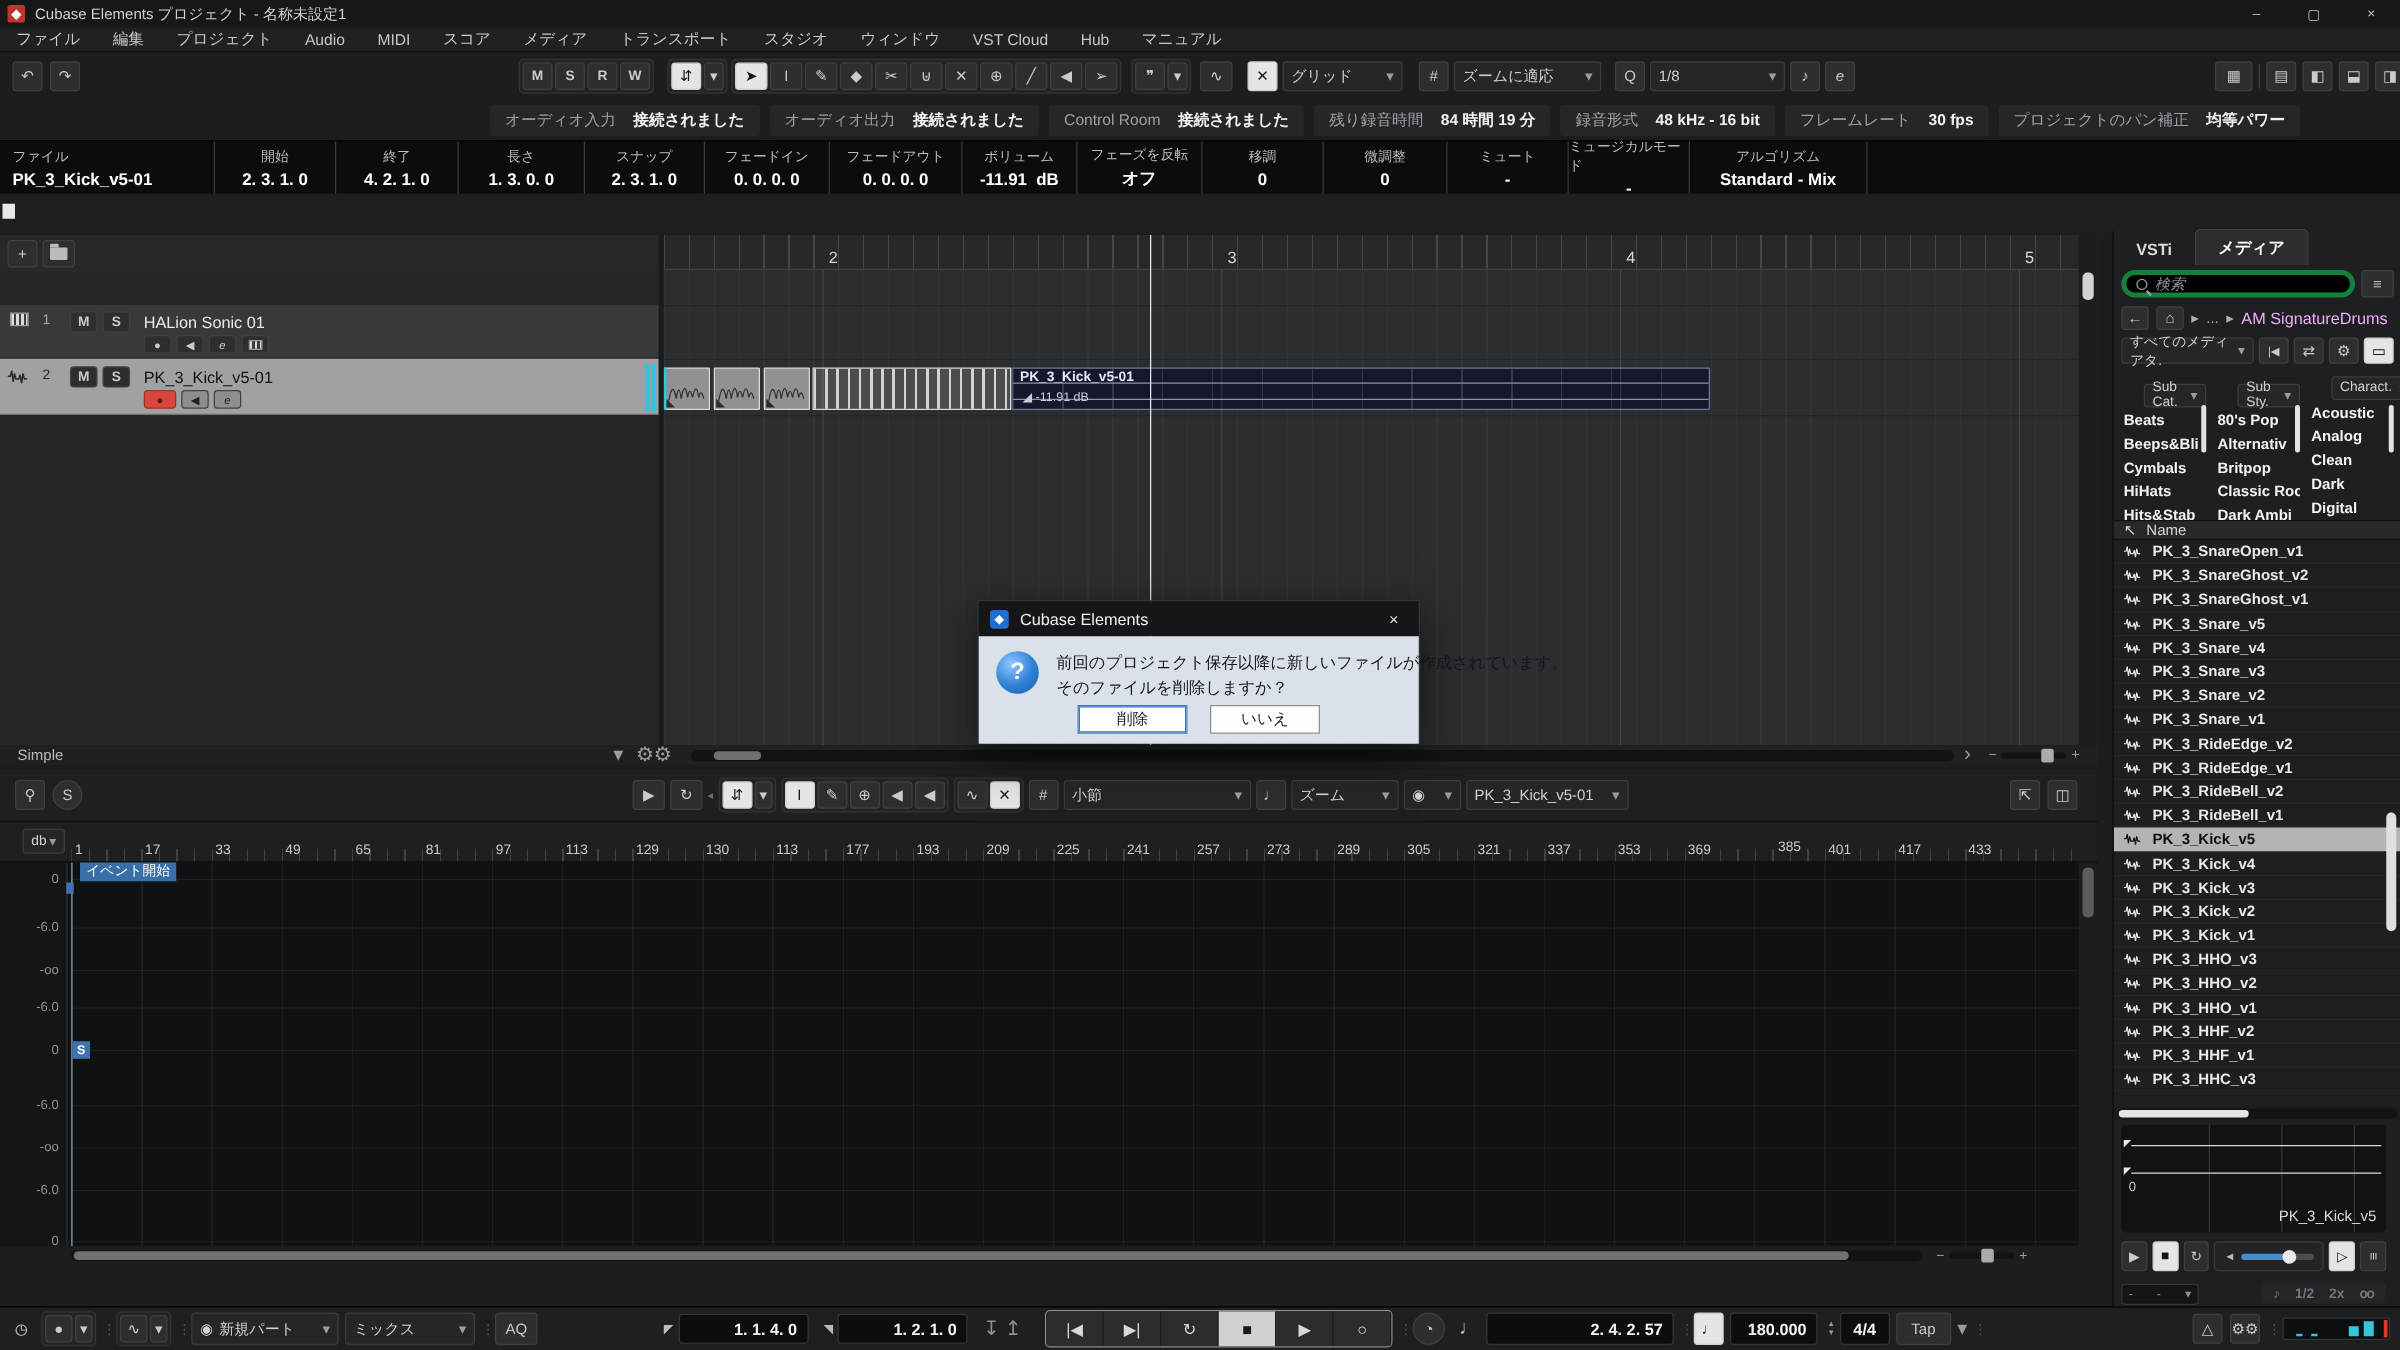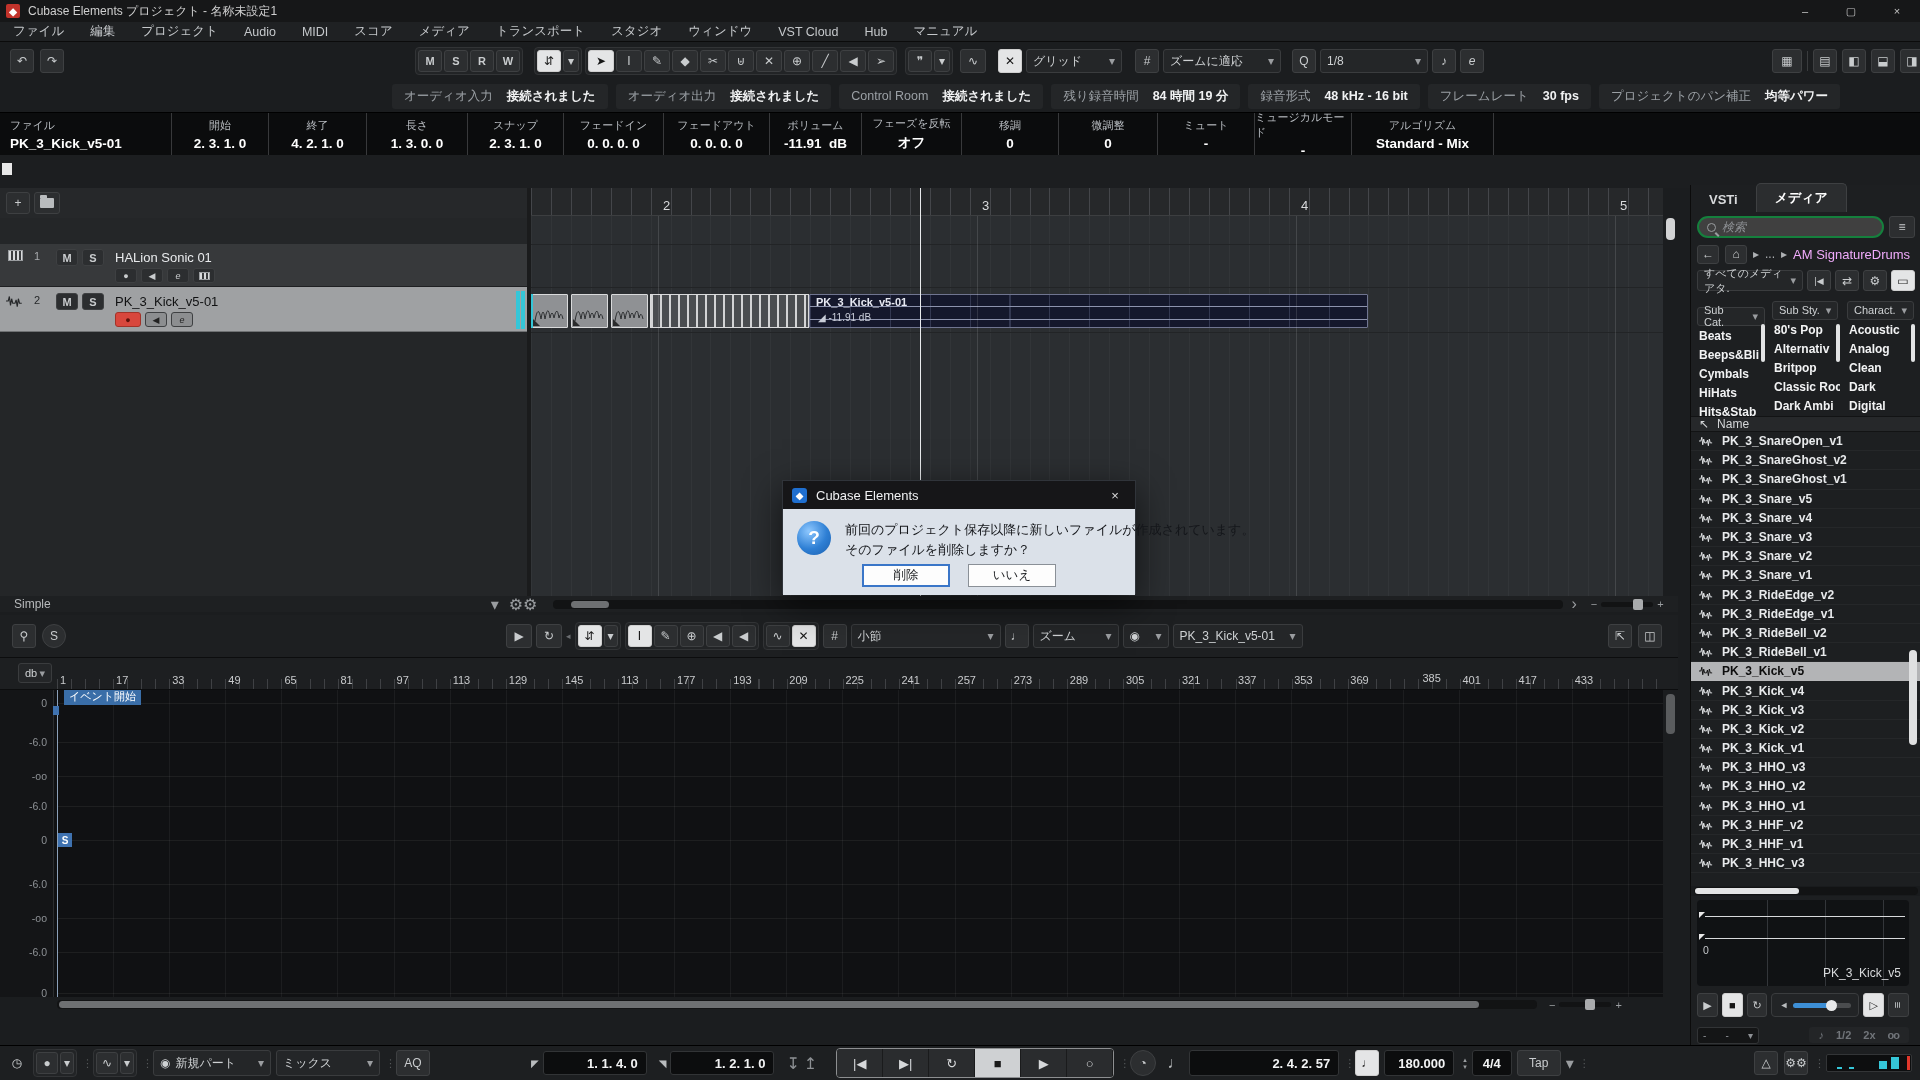--- a/index.html
+++ b/index.html
@@ -209,35 +209,35 @@
   #meter-box .mr { position:absolute; right:1px; top:1px; bottom:1px; width:3px; background:#e0372b; }
 
   
   #rack { left:1690px; top:185px; width:230px; height:860px; background:#1d1f21;
           border-left:1px solid #0b0b0b; }
   #rack-tabs { left:0; top:0; width:230px; height:27px; display:flex; align-items:flex-end; }
   .rtab { font-size:13px; font-weight:bold; color:#d8dadc; padding:5px 18px; }
   .rtab.active { background:#2b2d2f; border:1px solid #3e4042; border-bottom:none;
                  border-radius:5px 5px 0 0; color:#fff; }
   #search-row { left:6px; top:31px; width:218px; height:22px; display:flex; gap:5px; }
-  #search-box { flex:1; background:#404040; border:2px solid #15803d; border-radius:11px;
+  #search-box { flex:1; background:#000000; border:4px solid #15803d; border-radius:11px;
                 display:flex; align-items:center; padding:0 8px; gap:6px; }
   #search-box .ph { color:#8d9094; font-size:12px; font-style:italic; }
   .mag { width:9px; height:9px; border:1.5px solid #9a9da0; border-radius:50%; position:relative; }
   .mag::after { content:""; position:absolute; left:8px; top:8px; width:5px; height:1.5px;
                 background:#9a9da0; transform:rotate(45deg); transform-origin:0 0; }
   #crumb-row { left:6px; top:59px; width:218px; height:20px; display:flex; align-items:center; gap:6px;
                color:#aeb1b4; font-size:12px; }
   #crumb-row .btn { width:22px; height:19px; }
   #crumb-current { color:#f0abfc; font-size:13px; }
   #type-row { left:6px; top:85px; width:218px; height:22px; display:flex; gap:4px; }
   #type-row .btn { width:24px; height:21px; }
   #filters { left:6px; top:115px; width:218px; }
   .fcol { position:absolute; top:0; width:68px; }
-  .fcol .hdr { height:19px; }
+  .fcol .hdr { height:19px;margin-left:18px; }
   .fcol .fitem { color:#f2f3f4; font-size:12px; font-weight:bold; padding:3px 2px 2px 2px;
                  white-space:nowrap; overflow:hidden; }
   .fcol .fsb { position:absolute; right:0; top:24px; width:4px; height:38px; background:#e2e3e4; border-radius:2px; }
   #name-hdr { left:0; top:231px; width:230px; height:16px; background:#26282a;
               display:flex; align-items:center; gap:8px; padding-left:8px;
               color:#d5d7d9; font-size:12px; border-top:1px solid #121314; border-bottom:1px solid #121314; }
   #file-list { left:0; top:247px; width:230px; height:442px; overflow:hidden; }
   .frow { height:19.2px; display:flex; align-items:center; gap:8px; padding-left:8px;
           color:#e8eaec; font-size:12px; font-weight:bold;
           border-bottom:1px solid rgba(255,255,255,0.04); white-space:nowrap; }
@@ -644,21 +644,21 @@
       <div id="ed-ruler-nums"></div>
     <span class="ed-num" style="left: 60px; position: absolute; bottom: 3px;">1</span>
         <span class="ed-num" style="left: 116.1px; position: absolute; bottom: 3px;">17</span>
         <span class="ed-num" style="left: 172.2px; position: absolute; bottom: 3px;">33</span>
         <span class="ed-num" style="left: 228.3px; position: absolute; bottom: 3px;">49</span>
         <span class="ed-num" style="left: 284.4px; position: absolute; bottom: 3px;">65</span>
         <span class="ed-num" style="left: 340.5px; position: absolute; bottom: 3px;">81</span>
         <span class="ed-num" style="left: 396.6px; position: absolute; bottom: 3px;">97</span>
         <span class="ed-num" style="left: 452.7px; position: absolute; bottom: 3px;">113</span>
         <span class="ed-num" style="left: 508.8px; position: absolute; bottom: 3px;">129</span>
-        <span class="ed-num" style="left: 564.9px; position: absolute; bottom: 3px;">145</span>
+        <span class="ed-num" style="left: 564.9px; position: absolute; bottom: 3px;">130</span>
         <span class="ed-num" style="left: 621px; position: absolute; bottom: 3px;">113</span>
         <span class="ed-num" style="left: 677.1px; position: absolute; bottom: 3px;">177</span>
         <span class="ed-num" style="left: 733.2px; position: absolute; bottom: 3px;">193</span>
         <span class="ed-num" style="left: 789.3px; position: absolute; bottom: 3px;">209</span>
         <span class="ed-num" style="left: 845.4px; position: absolute; bottom: 3px;">225</span>
         <span class="ed-num" style="left: 901.5px; position: absolute; bottom: 3px;">241</span>
         <span class="ed-num" style="left: 957.6px; position: absolute; bottom: 3px;">257</span>
         <span class="ed-num" style="left: 1013.7px; position: absolute; bottom: 3px;">273</span>
         <span class="ed-num" style="left: 1069.8px; position: absolute; bottom: 3px;">289</span>
         <span class="ed-num" style="left: 1125.9px; position: absolute; bottom: 3px;">305</span>

